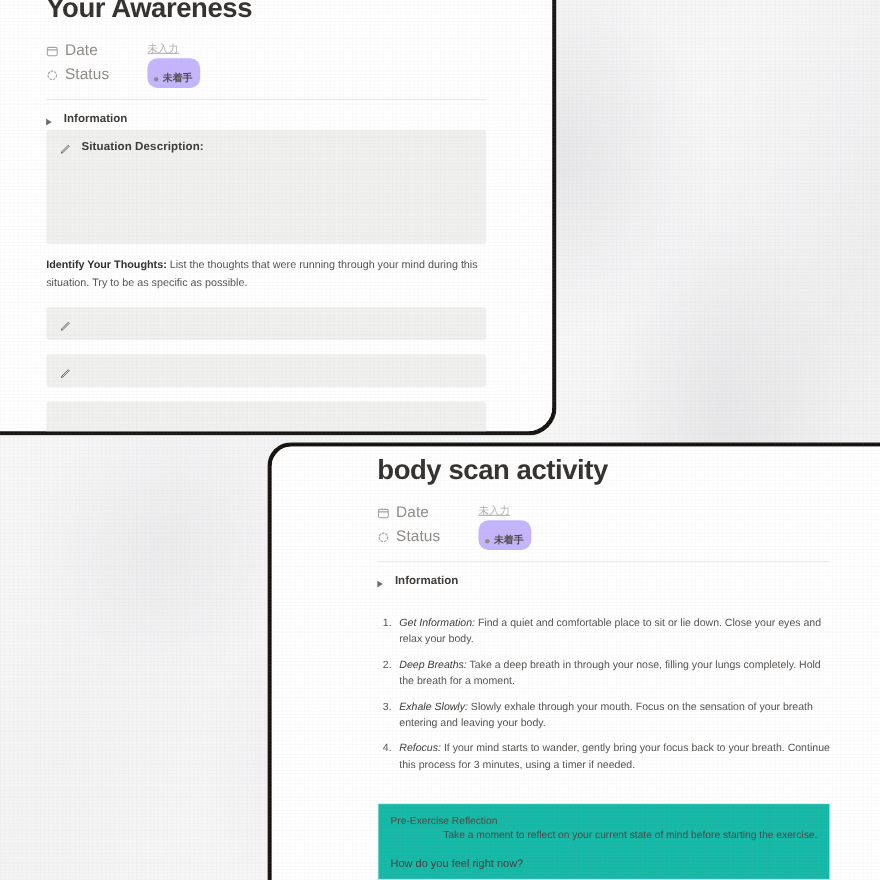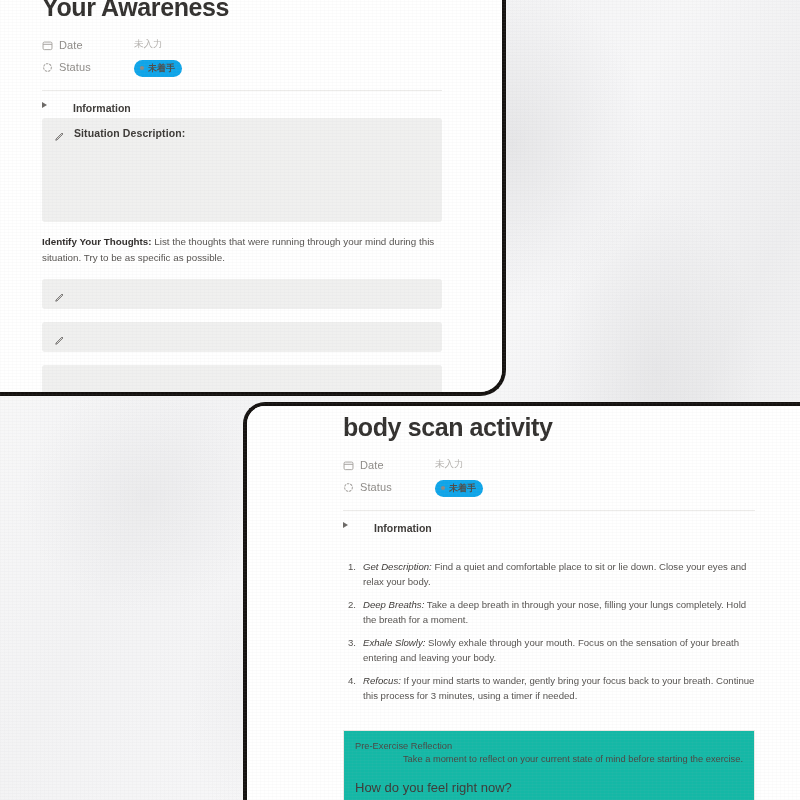--- a/index.html
+++ b/index.html
@@ -50,35 +50,35 @@
   .page-bottom{ left:96px; top:8px; width:412px; }
 
   .doc-title{
     font-size:25px; font-weight:bold; letter-spacing:-.4px;
     color:#32302e; line-height:1.08; margin-bottom:13px;
   }
 
   
   .prop-row{ display:flex; align-items:center; height:21px; margin-bottom:1px; }
   .prop-label{
-    display:flex; align-items:flex-end; gap:6px; width:92px;
-    font-size:11px; color:#8e8b87; letter-spacing:.1px;
+    display:flex; align-items:center; gap:6px; width:92px;
+    font-size:14px; color:#8e8b87; letter-spacing:.1px;
   }
   .prop-ico{ width:11px; height:11px; flex:0 0 11px; display:block; }
-  .prop-val{ font-size:9.5px; color:#b3b0ac; }
+  .prop-val{ font-size:9.5px; color:#b3b0ac;text-decoration:underline; }
   .pill{
     display:inline-flex; align-items:center; gap:4px;
-    background:#0ea5e9; color:#4e4b47; border-radius:9px;
-    padding:2px 7px 2px 6px; font-size:9px; font-weight:bold;
+    background:#c4b5fd; color:#4e4b47; border-radius:9px;
+    padding:12px 7px 2px 6px; font-size:9px; font-weight:bold;
   }
   .pill-dot{ width:4px; height:4px; border-radius:50%; background:#8d8a86; display:block; }
 
   .divider{ height:1px; background:#eceaе8; background:#ecebe9; margin:13px 0 11px; }
 
-  .toggle-row{ display:flex; align-items:flex-start; gap:26px; margin-bottom:4px; }
+  .toggle-row{ display:flex; align-items:flex-end; gap:11px; margin-bottom:4px; }
   .tri{
     width:0;height:0;border-left:5px solid #6b6865;
     border-top:3.6px solid transparent;border-bottom:3.6px solid transparent;
   }
   .toggle-label{ font-size:10.5px; font-weight:bold; color:#3d3a37; }
 
   
   .callout{
     background:#f0f0ef; border-radius:3px; padding:9px 12px;
     display:flex; align-items:flex-start; gap:9px;
@@ -98,21 +98,21 @@
   .olist{ margin-top:26px; }
   .oitem{ display:flex; gap:7px; font-size:9.6px; line-height:1.52; color:#55524f; margin-bottom:9px; }
   .onum{ flex:0 0 13px; text-align:right; color:#55524f; }
   .oterm{ font-style:italic; color:#3c3936; }
 
   
   .rtable{ margin-top:26px; border:1px solid #eceae6; border-bottom:none; }
   .rhead{ background:#14b8a6; padding:9px 11px 8px; border-bottom:1px solid #eceae6; }
   .rhead-t1{ font-size:9.3px; color:#4a4743; line-height:1.45; }
   .rhead-t2{ font-size:9.3px; color:#4a4743; line-height:1.45;text-align:right; }
-  .rhead-q{ font-size:13px; color:#3d3a37; margin-top:13px; }
+  .rhead-q{ font-size:10px; color:#3d3a37; margin-top:13px; }
   .rrow{ height:25px; border-bottom:1px solid #eeece8; background:#fff; }
 </style>
 </head>
 <body>
 
 <div id="desktop">
 
   <div class="window win-top">
     <div class="win-inner">
       <div class="page page-top">
@@ -237,21 +237,21 @@
         <div class="divider"></div>
 
         <div class="toggle-row">
           <span class="tri"></span>
           <span class="toggle-label">Information</span>
         </div>
 
         <div class="olist">
           <div class="oitem">
             <span class="onum">1.</span>
-            <span><i class="oterm">Get Description:</i><span> Find a quiet and comfortable place to sit or lie down. Close your eyes and relax your body.</span></span>
+            <span><i class="oterm">Get Information:</i><span> Find a quiet and comfortable place to sit or lie down. Close your eyes and relax your body.</span></span>
           </div>
           <div class="oitem">
             <span class="onum">2.</span>
             <span><i class="oterm">Deep Breaths:</i><span> Take a deep breath in through your nose, filling your lungs completely. Hold the breath for a moment.</span></span>
           </div>
           <div class="oitem">
             <span class="onum">3.</span>
             <span><i class="oterm">Exhale Slowly:</i><span> Slowly exhale through your mouth. Focus on the sensation of your breath entering and leaving your body.</span></span>
           </div>
           <div class="oitem">

